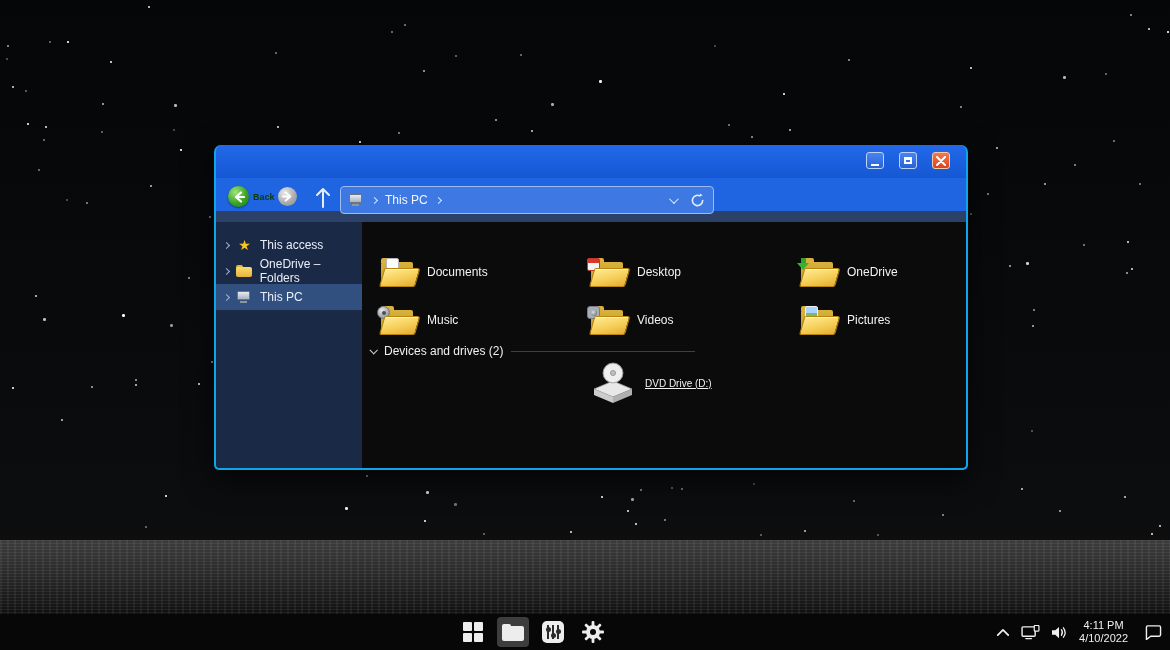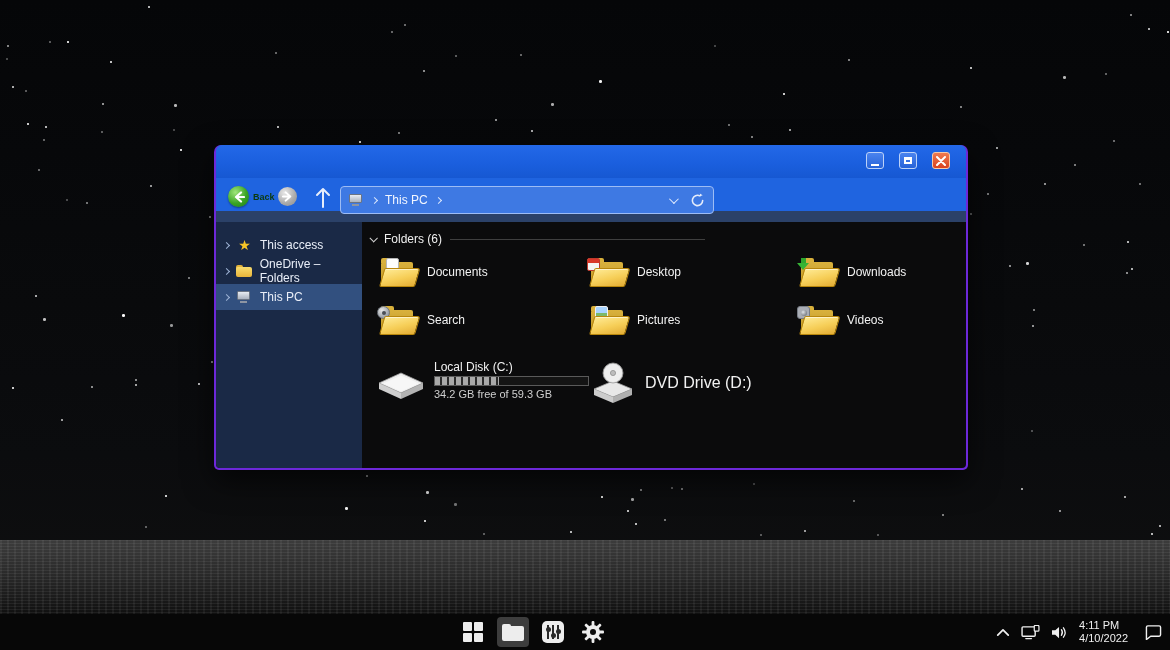--- a/index.html
+++ b/index.html
@@ -12,21 +12,21 @@
   .star { position:absolute; background:#fff; border-radius:50%; }
   .ground { position:absolute; left:0; right:0; top:540px; height:74px;
     background:
       repeating-linear-gradient(180deg, rgba(255,255,255,.06) 0 1px, rgba(0,0,0,0) 1px 3px),
       repeating-linear-gradient(90deg, rgba(255,255,255,.05) 0 2px, rgba(0,0,0,0) 2px 7px),
       linear-gradient(#3c3c3c, #2a2a2a 45%, #171717 85%, #101010);
   }
 
   
   .window { position:absolute; left:214px; top:145px; width:754px; height:325px;
-    background:#6d28d9; border-radius:7px 7px 5px 5px; padding:0 2px 2px;
+    background:#0ea5e9; border-radius:7px 7px 5px 5px; padding:0 2px 2px;
     box-shadow:0 10px 30px rgba(0,0,0,.65); }
   .titlebar { height:33px; border-radius:6px 6px 0 0; position:relative;
     background:linear-gradient(#2368e8, #1a5edd 60%, #1658d2); }
   .win-btns { position:absolute; right:16px; top:7px; display:flex; gap:15px; }
   .wbtn { width:18px; height:17px; border-radius:3px; border:1px solid #bcd2f8;
     display:flex; align-items:center; justify-content:center; cursor:default;
     background:linear-gradient(#4b84ef,#2763d8); }
   .wbtn.close { background:linear-gradient(#ef7a50,#d9431f); border-color:#f6c9a8; }
   .glyph-min { width:8px; height:2px; background:#fff; margin-top:8px; }
   .glyph-max { width:8px; height:7px; border:2px solid #fff; border-top-width:3px; }
@@ -122,21 +122,21 @@
   .folder-grid { position:absolute; left:15px; top:26px; display:grid;
     grid-template-columns:210px 210px 210px; grid-auto-rows:48px; }
   .fitem { display:flex; align-items:center; gap:10px; font-size:12px; color:#f2f2f2; cursor:default; }
 
   
   .drive-item { position:absolute; display:flex; gap:9px; cursor:default; }
   .disk-detail { display:flex; flex-direction:column; gap:2px; font-size:12px; color:#f2f2f2; }
   .usage-bar { width:155px; height:10px; border:1px solid #5a5a5a; background:#141414; }
   .usage-fill { height:100%; background:repeating-linear-gradient(90deg,#a9a9a9 0 5px,#2a2a2a 5px 7px); }
   .free-text { font-size:11px; color:#cfcfcf; }
-  .dvd-label { font-size:16px; color:#f2f2f2; align-self:center; }
+  .dvd-label { font-size:10px; color:#f2f2f2; align-self:center;text-decoration:underline; }
 
   
   .taskbar { position:absolute; left:0; right:0; bottom:0; height:36px; background:#070707;
     display:flex; align-items:center; }
   .tb-center { position:absolute; left:calc(50% - 128px); display:flex; gap:8px; }
   .tb-btn { width:32px; height:30px; border-radius:4px; display:flex; align-items:center;
     justify-content:center; cursor:default; }
   .tb-btn.active { background:#3d3d3d; }
   .start-grid { display:grid; grid-template-columns:9px 9px; grid-auto-rows:9px; gap:2px; }
   .start-grid span { background:#ededed; border-radius:1px; }
@@ -147,21 +147,21 @@
     background:#ededed; border-radius:2px; }
   .tb-mixer { width:22px; height:22px; background:#ededed; border-radius:5px; position:relative; }
   .tb-mixer i { position:absolute; top:4px; bottom:4px; width:2px; background:#2a2a2a; }
   .tb-mixer i::after { content:""; position:absolute; left:-1.5px; width:5px; height:5px;
     border-radius:50%; background:#2a2a2a; }
   .tb-mixer i:nth-child(1) { left:5px; }  .tb-mixer i:nth-child(1)::after { top:2px; }
   .tb-mixer i:nth-child(2) { left:10px; } .tb-mixer i:nth-child(2)::after { top:8px; }
   .tb-mixer i:nth-child(3) { left:15px; } .tb-mixer i:nth-child(3)::after { top:4px; }
 
   .tray { position:absolute; right:8px; display:flex; align-items:center; gap:11px; color:#f0f0f0; }
-  .clock { text-align:left; font-size:11px; line-height:13px; }
+  .clock { text-align:center; font-size:11px; line-height:13px; }
 </style>
 </head>
 <body>
 
 <div class="stage">
 
   <div class="sky">
     <div id="stars">
         <div class="star" style="left: 570px; top: 531px; width: 1.6px; height: 1.6px; opacity: 0.84;"></div>
         <div class="star" style="left: 359px; top: 141px; width: 1.6px; height: 1.6px; opacity: 0.99;"></div>
@@ -408,25 +408,20 @@
                 <span class="scr"></span>
                 <span class="base"></span>
               </span>
             </span>
           <span>This PC</span>
         </div>
       </div>
 
       <div class="main">
 
-        <div class="sec-row" style="left:8px; top:10px; width:335px;">
-          <span class="sec-chev"></span>
-          <span>Folders (6)</span>
-          <span class="sec-line"></span>
-        </div>
 
         <div class="folder-grid">
           <div class="fitem">
             <span class="folder">
                 <span class="back"></span>
                 <span class="ov ov-documents"></span>
                 <span class="front"></span>
               </span>
             <span>Documents</span>
           </div>
@@ -437,64 +432,54 @@
                 <span class="front"></span>
               </span>
             <span>Desktop</span>
           </div>
           <div class="fitem">
             <span class="folder">
                 <span class="back"></span>
                 <span class="ov ov-downloads"></span>
                 <span class="front"></span>
               </span>
-            <span>Downloads</span>
+            <span>OneDrive</span>
           </div>
           <div class="fitem">
             <span class="folder">
                 <span class="back"></span>
                 <span class="ov ov-music"></span>
                 <span class="front"></span>
               </span>
-            <span>Search</span>
+            <span>Music</span>
+          </div>
+          <div class="fitem">
+            <span class="folder">
+                <span class="back"></span>
+                <span class="ov ov-videos"></span>
+                <span class="front"></span>
+              </span>
+            <span>Videos</span>
           </div>
           <div class="fitem">
             <span class="folder">
                 <span class="back"></span>
                 <span class="ov ov-pictures"></span>
                 <span class="front"></span>
               </span>
             <span>Pictures</span>
           </div>
-          <div class="fitem">
-            <span class="folder">
-                <span class="back"></span>
-                <span class="ov ov-videos"></span>
-                <span class="front"></span>
-              </span>
-            <span>Videos</span>
-          </div>
-        </div>
-
-
-        <div class="drive-item" style="left:15px; top:138px;">
-          <svg width="48" height="36" viewBox="0 0 48 36" style="margin-top:6px">
-            <polygon points="2,17 24,7 46,17 24,27" fill="#ededed" stroke="#9a9a9a" stroke-width="0.8"></polygon>
-            <polygon points="2,17 24,27 24,33 2,23" fill="#cfcfcf"></polygon>
-            <polygon points="46,17 24,27 24,33 46,23" fill="#b3b3b3"></polygon>
-            <polygon points="6,17.5 24,9.5 42,17.5 24,25.5" fill="#f7f7f7"></polygon>
-          </svg>
-          <div class="disk-detail">
-            <span>Local Disk (C:)</span>
-            <div class="usage-bar">
-              <div class="usage-fill" style="width: 42%;"></div>
-            </div>
-            <span class="free-text">34.2 GB free of 59.3 GB</span>
-          </div>
-        </div>
+        </div>
+
+        <div class="sec-row" style="left:8px; top:122px; width:325px;">
+          <span class="sec-chev"></span>
+          <span>Devices and drives (2)</span>
+          <span class="sec-line"></span>
+        </div>
+
 
         <div class="drive-item" style="left:228px; top:140px;">
           <svg width="46" height="42" viewBox="0 0 46 42">
             <polygon points="4,27 23,19 42,27 23,35" fill="#e8e8e8" stroke="#9a9a9a" stroke-width="0.8"></polygon>
             <polygon points="4,27 23,35 23,41 4,33" fill="#cccccc"></polygon>
             <polygon points="42,27 23,35 23,41 42,33" fill="#b0b0b0"></polygon>
             <circle cx="23" cy="11" r="10" fill="#dcdcdc" stroke="#9a9a9a" stroke-width="0.8"></circle>
             <circle cx="23" cy="11" r="9" fill="#efefef"></circle>
             <circle cx="23" cy="11" r="2.6" fill="#bdbdbd" stroke="#8a8a8a" stroke-width="0.7"></circle>
           </svg>

